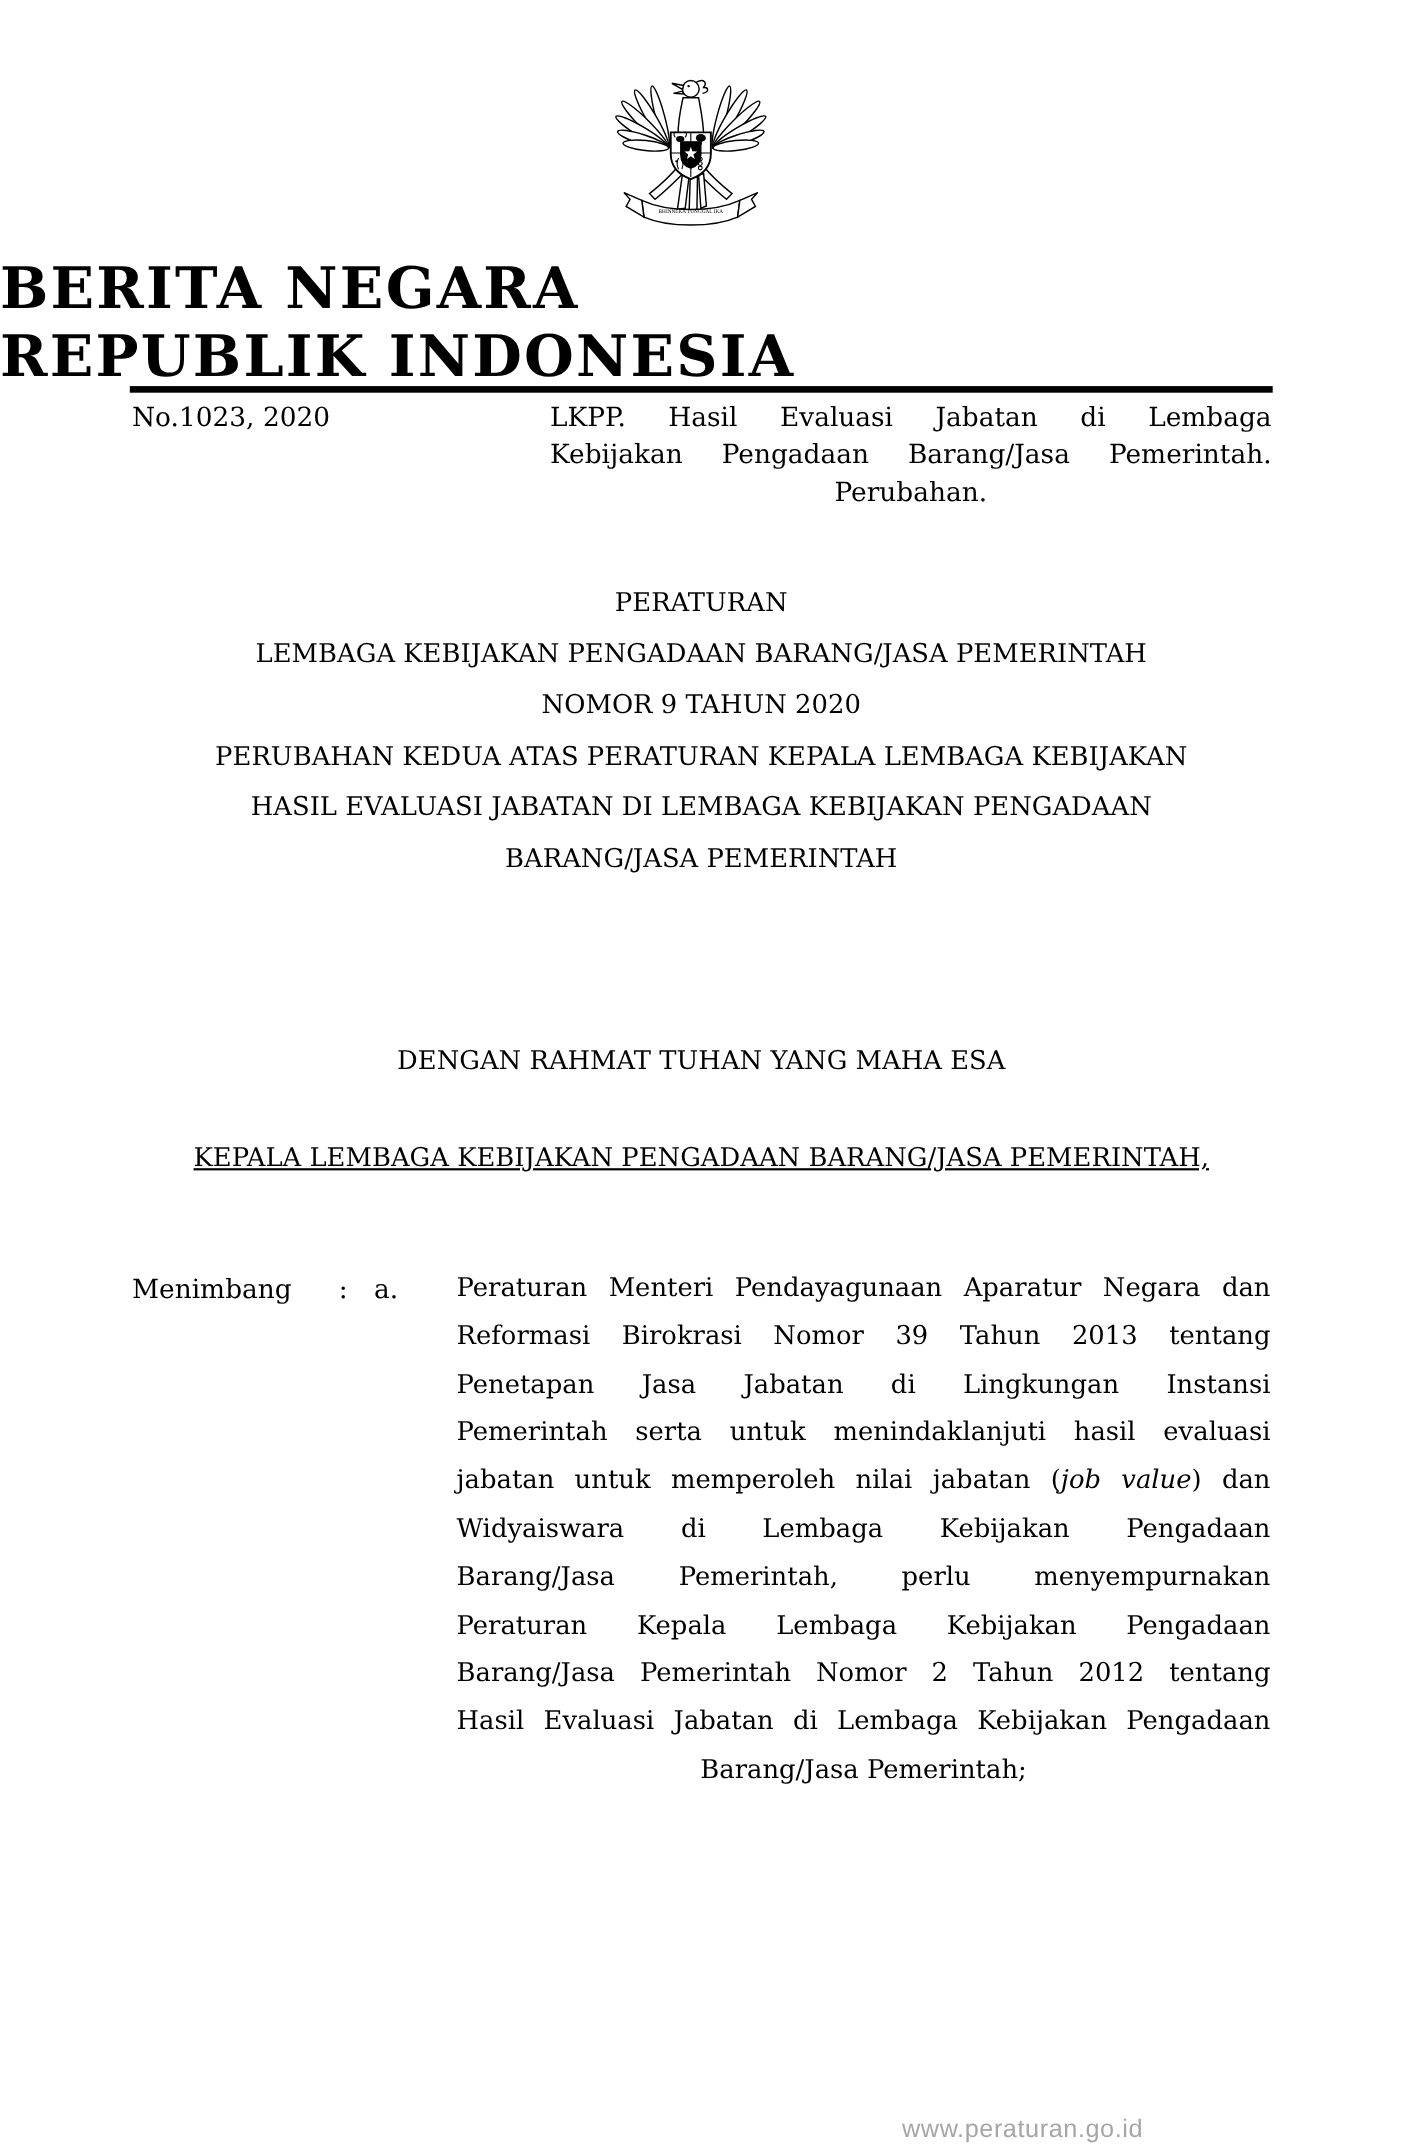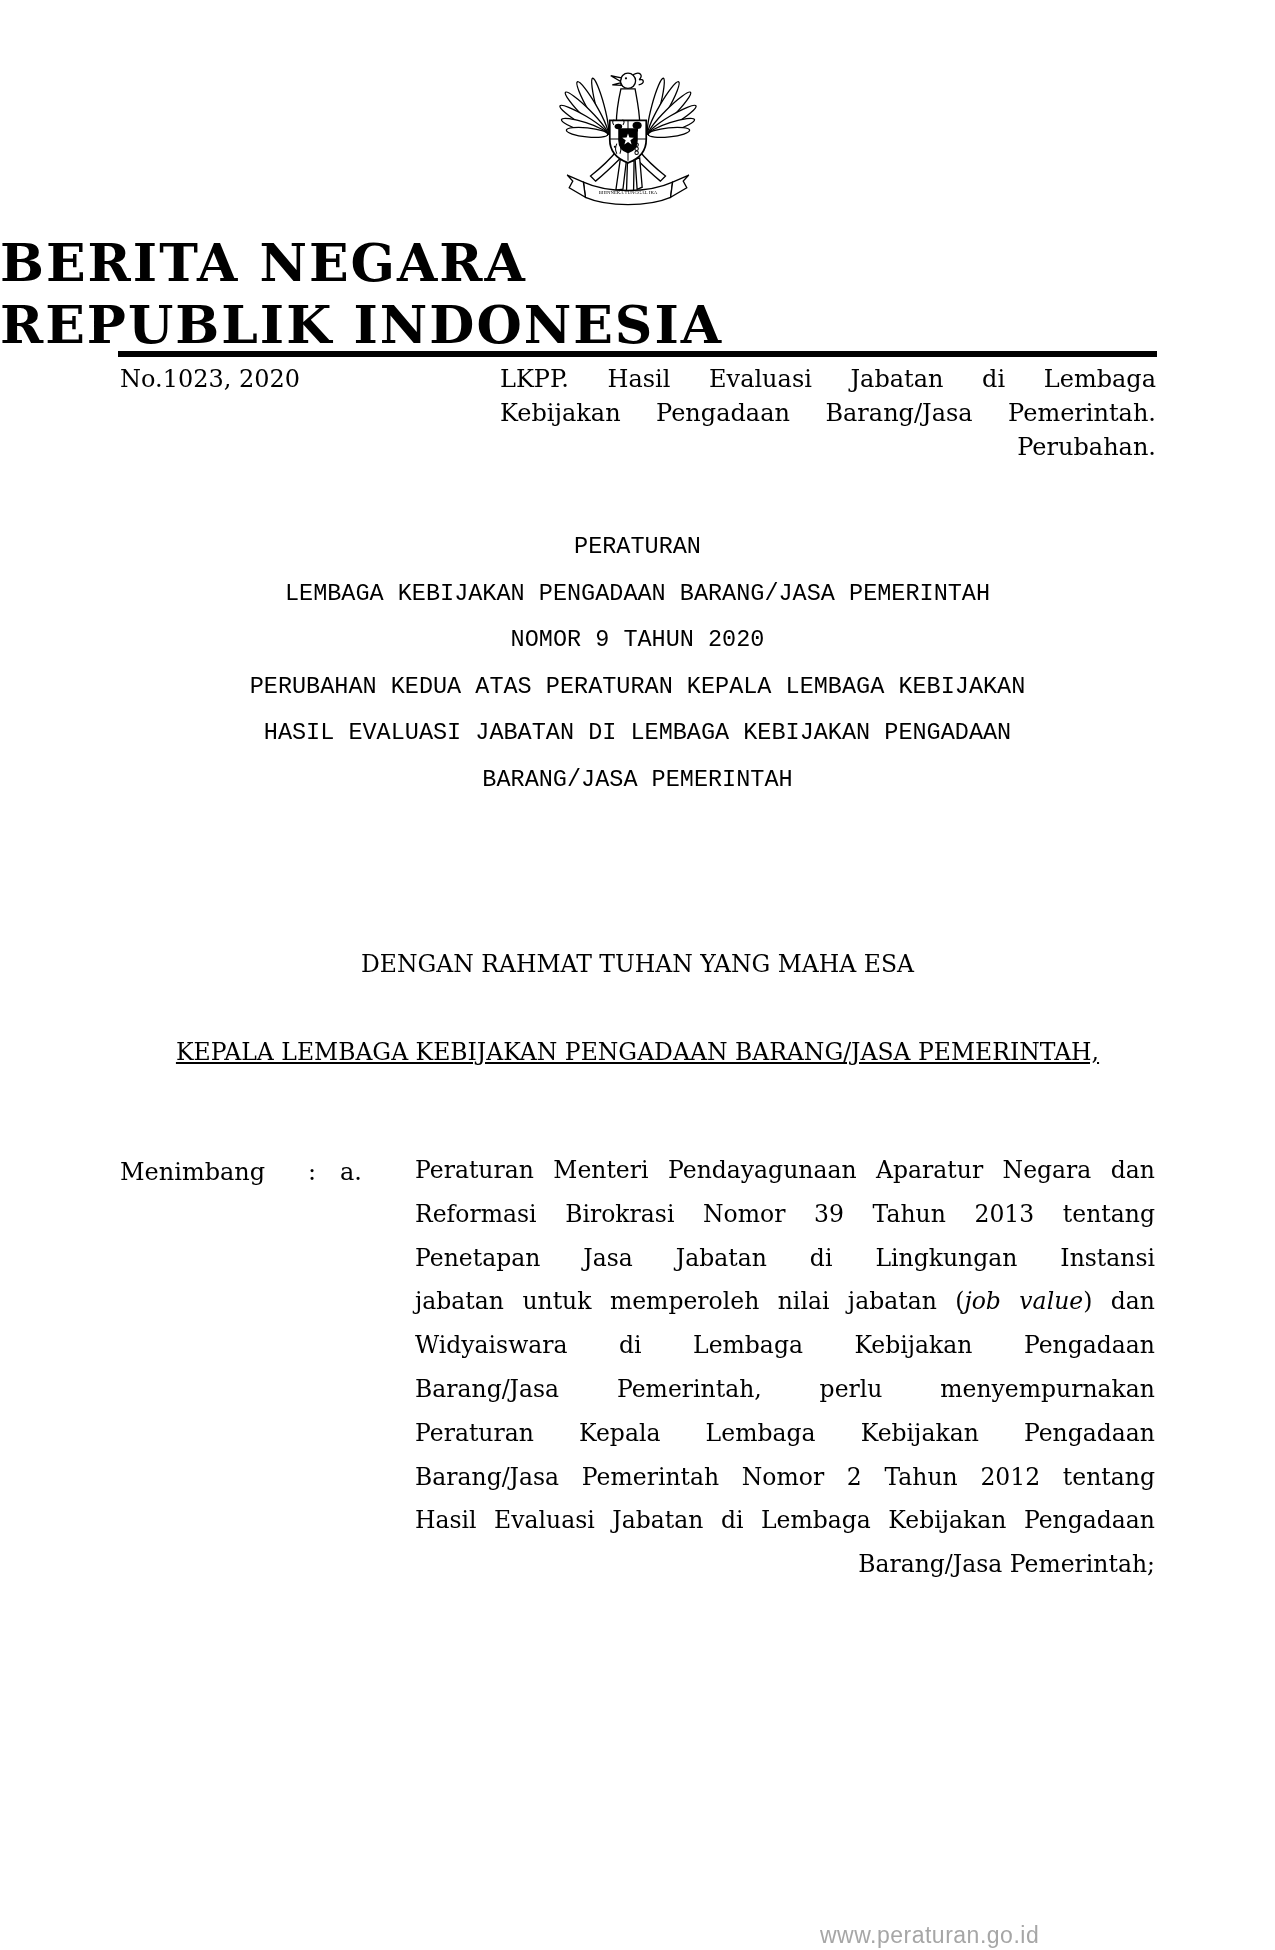--- a/index.html
+++ b/index.html
@@ -15,33 +15,33 @@
   .masthead-title{
     position:absolute;left:0;top:232px;width:100%;
     text-align:left;font-weight:bold;font-size:52px;line-height:62px;
     letter-spacing:2px;white-space:nowrap;
   }
   .rule{position:absolute;left:118px;top:351px;width:1039px;height:6px;background:#000;}
   .issue{position:absolute;left:120px;top:362px;font-size:24px;line-height:34px;white-space:nowrap;}
   .abstract{position:absolute;left:500px;top:362px;width:656px;font-size:24px;line-height:34px;}
   
   .title-block{position:absolute;left:120px;top:524px;width:1035px;text-align:center;
-    font-size:23.5px;line-height:46.6px;font-family:Liberation Mono, monospace;}
+    font-size:23.5px;line-height:46.6px;}
   .invocation{position:absolute;left:120px;top:941px;width:1035px;text-align:center;
     font-size:23.5px;line-height:46.6px;}
   .officiant{position:absolute;left:120px;top:1029px;width:1035px;text-align:center;
     font-size:23.5px;line-height:46.6px;text-decoration:underline;}
   
   .c-label{position:absolute;left:120px;top:1152px;font-size:24px;line-height:40px;}
   .c-colon{position:absolute;left:308px;top:1152px;font-size:24px;line-height:40px;}
   .c-marker{position:absolute;left:340px;top:1152px;font-size:24px;line-height:40px;}
   .c-par{position:absolute;left:415px;top:1149px;width:740px;font-size:23.5px;line-height:43.8px;}
   .line{display:block;}
   .just{text-align:justify;text-align-last:justify;}
-  .last{text-align:right;}
+  .last{text-align:center;}
   .it{font-style:italic;}
   
   .watermark{
     position:absolute;left:820px;top:1876px;
     font-family:"Liberation Sans","DejaVu Sans",sans-serif;
     font-size:23px;letter-spacing:.5px;color:#a6a6a6;white-space:nowrap;margin-top:46px;
   }
   svg .ln{fill:none;stroke:#000;stroke-width:2;}
 </style>
 </head>
@@ -133,20 +133,21 @@
 
   <div class="officiant">KEPALA LEMBAGA KEBIJAKAN PENGADAAN BARANG/JASA PEMERINTAH,</div>
 
   <div class="c-label">Menimbang</div>
   <div class="c-colon">:</div>
   <div class="c-marker">a.</div>
   <div class="c-par">
       <div class="line just"><span>Peraturan Menteri Pendayagunaan Aparatur Negara dan</span></div>
       <div class="line just"><span>Reformasi Birokrasi Nomor 39 Tahun 2013 tentang</span></div>
       <div class="line just"><span>Penetapan Jasa Jabatan di Lingkungan Instansi</span></div>
+      <div class="line just"><span>Pemerintah serta untuk menindaklanjuti hasil evaluasi</span></div>
       <div class="line just"><span>jabatan untuk memperoleh nilai jabatan (</span><span class="it">job value</span><span>) dan</span></div>
       <div class="line just"><span>Widyaiswara di Lembaga Kebijakan Pengadaan</span></div>
       <div class="line just"><span>Barang/Jasa Pemerintah, perlu menyempurnakan</span></div>
       <div class="line just"><span>Peraturan Kepala Lembaga Kebijakan Pengadaan</span></div>
       <div class="line just"><span>Barang/Jasa Pemerintah Nomor 2 Tahun 2012 tentang</span></div>
       <div class="line just"><span>Hasil Evaluasi Jabatan di Lembaga Kebijakan Pengadaan</span></div>
       <div class="line last"><span>Barang/Jasa Pemerintah;</span></div>
     </div>
 
   <div class="watermark">www.peraturan.go.id</div>

